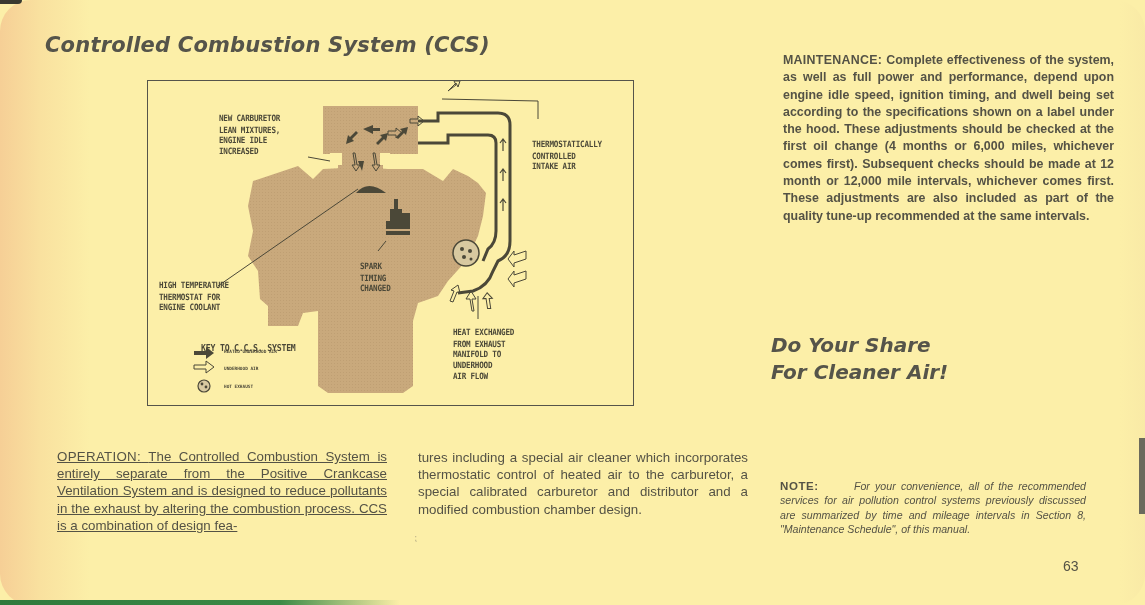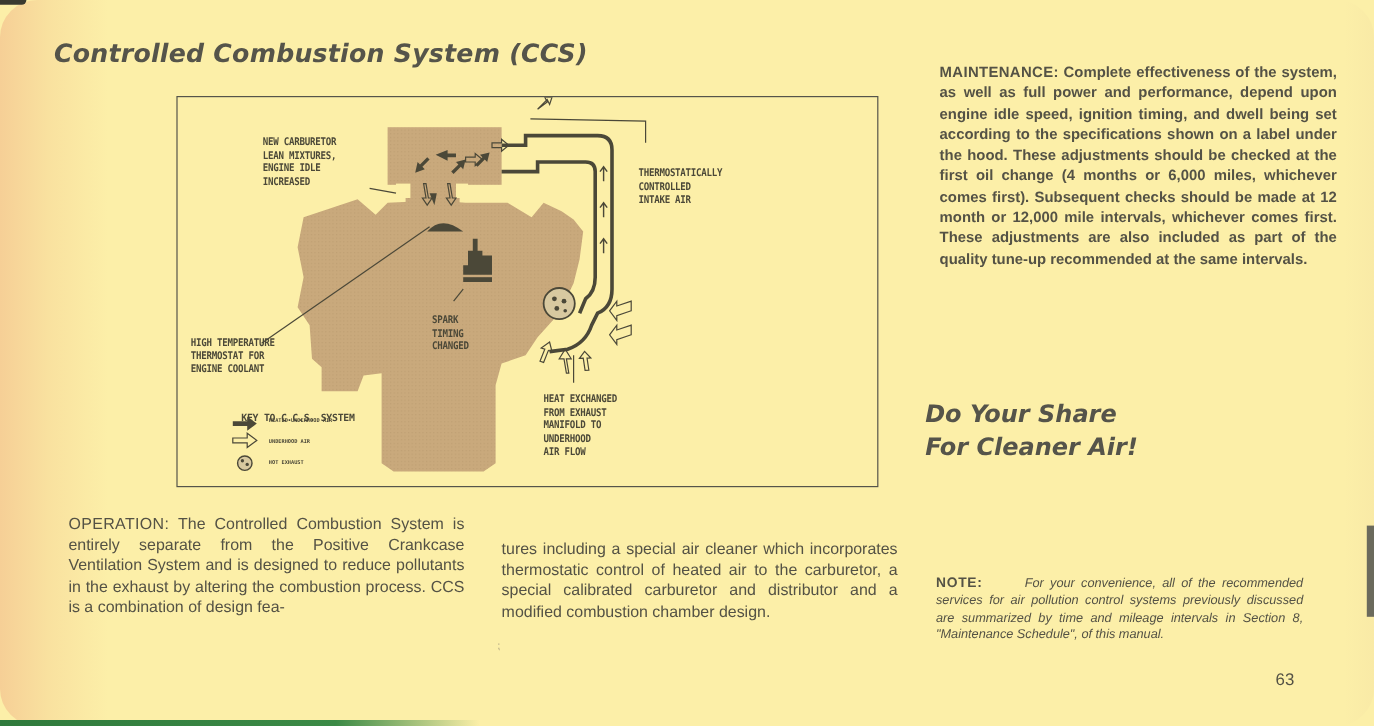--- a/index.html
+++ b/index.html
@@ -25,42 +25,42 @@
     .side-tab {
       position: absolute; right: 0; top: 438px; width: 6px; height: 76px;
       background: #6b6a5c;
     }
     .title {
       position: absolute; left: 45px; top: 33px;
       font-family: "DejaVu Sans", sans-serif; font-weight: bold; font-style: italic;
       font-size: 21px; color: #55544a; letter-spacing: 0.2px; margin: 0;
     }
     .figure {
-      position: absolute; left: 147px; top: 80px; width: 585px; height: 326px;
+      position: absolute; left: 147px; top: 80px; width: 487px; height: 326px;
       border: 1.5px solid #55544a; box-sizing: border-box;
     }
     .figure svg { position: absolute; left: 0; top: 0; }
     .lbl {
       position: absolute; font-family: "DejaVu Sans Mono", monospace; font-weight: bold;
       font-size: 7.6px; line-height: 9.6px; color: #4b4838; white-space: pre-line;
       letter-spacing: -0.2px; transform: scaleY(1.15); transform-origin: top left;
     }
     .key-title {
       position: absolute; font-family: "DejaVu Sans Mono", monospace; font-weight: bold;
       font-size: 8.2px; color: #4b4838; letter-spacing: -0.2px;
     }
     .key-item {
       position: absolute; font-family: "DejaVu Sans Mono", monospace; font-weight: bold;
       font-size: 4.4px; color: #4b4838;
     }
     .body-text {
       position: absolute; font-size: 13.3px; line-height: 17.2px; color: #545245;
       text-align: justify; margin: 12px;
     }
-    .body-text.left { left: 45px; top: 416px; width: 330px; }
+    .body-text.left { left: 45px; top: 436px; width: 330px; text-decoration: underline; }
     .body-text.mid { left: 406px; top: 437px; width: 330px; }
     .body-text.right { left: 771px; top: 40px; width: 331px; font-weight: bold; font-size: 12.4px; line-height: 17.3px; }
     .lead { font-weight: normal; letter-spacing: 0.3px; }
     .body-text.right .lead { font-weight: bold; }
     .heading2 {
       position: absolute; left: 771px; top: 332px;
       font-family: "DejaVu Sans", sans-serif; font-weight: bold; font-style: italic;
       font-size: 20px; line-height: 27px; color: #55544a; margin: 0;
     }
     .bullets {

